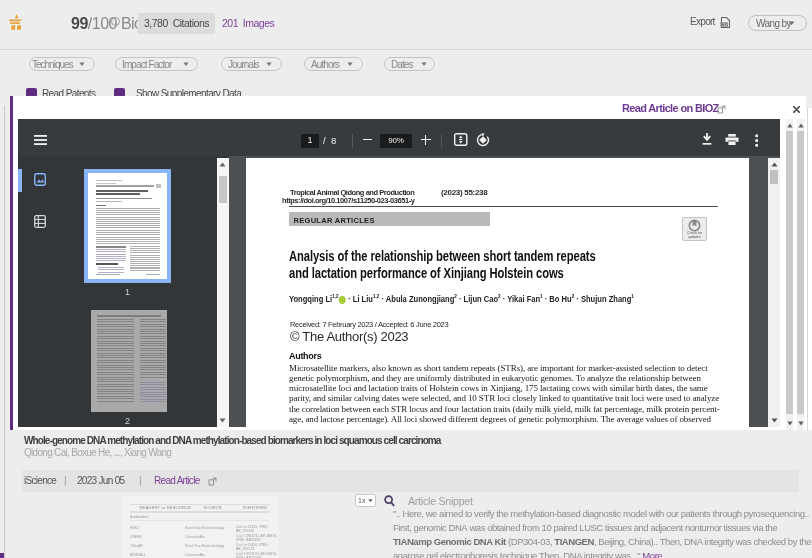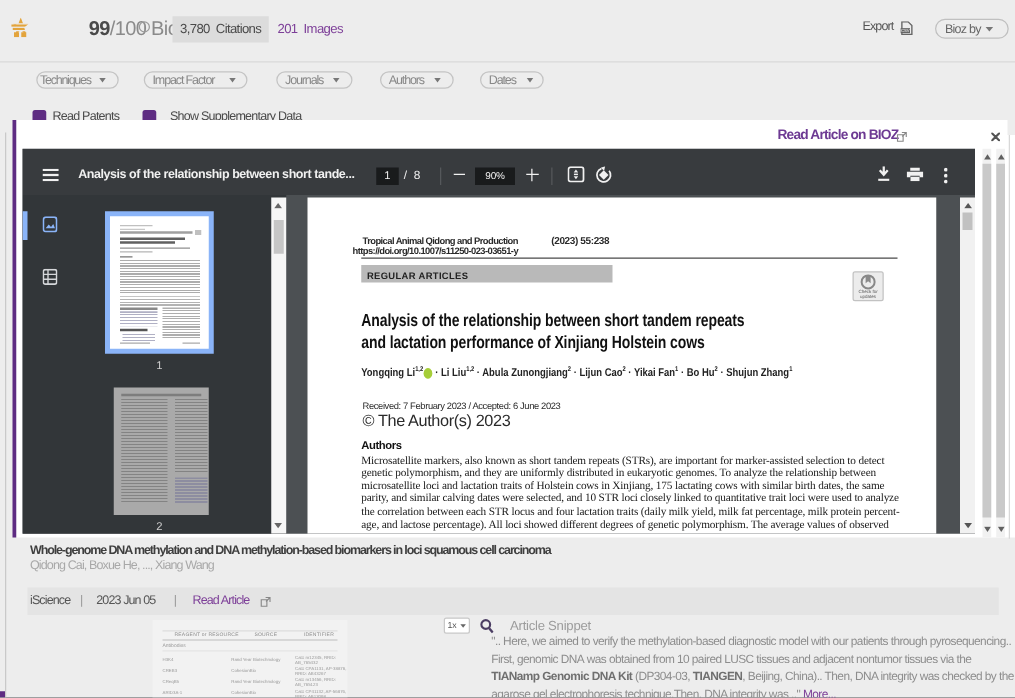--- a/index.html
+++ b/index.html
@@ -35,21 +35,21 @@
 <div class="abs nw" style="left:138px;top:13px;width:77px;height:21px;background:#dcdcdc;color:#4a4a4a;font-size:10.5px;letter-spacing:-0.5px;line-height:21px;text-align:center;">3,780&nbsp; Citations</div>
 <div class="abs nw" style="left:222px;top:13px;height:21px;color:#7d3f98;font-size:10.5px;letter-spacing:-0.5px;line-height:21px;">201&nbsp; Images</div>
 
 <div class="abs nw" style="left:690px;top:16px;font-size:10px;letter-spacing:-0.7px;color:#555;">Export</div>
 <svg class="abs" style="left:720px;top:17px;" width="11" height="11" viewBox="0 0 11 11">
   <path d="M1.5 0.5 h5 l3 3 v7 h-8 z" fill="none" stroke="#666" stroke-width="1.1"></path>
   <rect x="0.5" y="5.5" width="7.5" height="4" fill="#666"></rect>
   <text x="4.2" y="8.9" font-size="3.4" fill="#fff" text-anchor="middle" font-family="Liberation Sans">CSV</text>
 </svg>
 <div class="abs" style="left:748px;top:15px;width:59px;height:16px;border:1px solid #c0c0c0;border-radius:8.5px;"></div>
-<div class="abs nw" style="left:756px;top:18px;font-size:10px;letter-spacing:-0.6px;color:#666;">Bioz by</div>
+<div class="abs nw" style="left:756px;top:18px;font-size:10px;letter-spacing:-0.6px;color:#666;">Wang by</div>
 <svg class="abs" style="left:788px;top:21px;" width="7" height="5" viewBox="0 0 7 5">
     <path d="M0.5 0.5 L3.5 4.2 L6.5 0.5 z" fill="#777"></path>
   </svg>
 
 <div class="abs" style="left:29px;top:57px;width:66px;height:13.5px;border:1px solid #c4c4c4;border-radius:7px;"></div>
 <div class="abs nw" style="left:32px;top:59px;font-size:10px;letter-spacing:-1.0px;color:#888;">Techniques</div>
 <svg class="abs" style="left:79px;top:62px;" width="6" height="4.5" viewBox="0 0 6 4.5">
     <path d="M0.4 0.4 L3 4 L5.6 0.4 z" fill="#777"></path>
   </svg>
 
@@ -210,21 +210,20 @@
   <svg class="abs" style="left:752.5px;top:299px;" width="7" height="5" viewBox="0 0 7 5">
       <path d="M3.5 4.6 L6.6 0.4 H0.4 z" fill="#555"></path>
     </svg>
 
   <div class="abs" style="left:0;top:0;width:762px;height:37px;background:#383b3e;"></div>
   <svg class="abs" style="left:15.5px;top:16px;" width="13" height="10" viewBox="0 0 13 10">
     <rect x="0" y="0" width="13" height="1.8" fill="#f1f1f1"></rect>
     <rect x="0" y="4.1" width="13" height="1.8" fill="#f1f1f1"></rect>
     <rect x="0" y="8.2" width="13" height="1.8" fill="#f1f1f1"></rect>
   </svg>
-  <div class="abs nw" style="left:44.5px;top:14.5px;font-size:10px;font-weight:bold;letter-spacing:-0.35px;color:#f1f1f1;">Analysis of the relationship between short tande...</div>
   <div class="abs" style="left:283px;top:15px;width:18px;height:13.5px;background:#191b1c;color:#f1f1f1;font-size:9px;text-align:center;line-height:13.5px;">1</div>
   <div class="abs nw" style="left:305px;top:16px;font-size:9.5px;color:#f1f1f1;">/&nbsp; 8</div>
   <div class="abs" style="left:333.5px;top:15px;width:1px;height:13.5px;background:#55585b;"></div>
   <div class="abs" style="left:345px;top:19.5px;width:9px;height:1.8px;background:#f1f1f1;"></div>
   <div class="abs" style="left:362px;top:14.5px;width:32px;height:14px;background:#191b1c;color:#f1f1f1;font-size:8px;text-align:center;line-height:14px;letter-spacing:-0.2px;">90%</div>
   <div class="abs" style="left:402.5px;top:19.6px;width:10px;height:1.8px;background:#f1f1f1;"></div>
   <div class="abs" style="left:406.6px;top:15.5px;width:1.8px;height:10px;background:#f1f1f1;"></div>
   <div class="abs" style="left:422.5px;top:15px;width:1px;height:13.5px;background:#55585b;"></div>
   <svg class="abs" style="left:436px;top:14px;" width="13.5" height="13" viewBox="0 0 13.5 13">
     <rect x="0.7" y="0.7" width="12.1" height="11.6" rx="1.8" fill="none" stroke="#f1f1f1" stroke-width="1.4"></rect>

